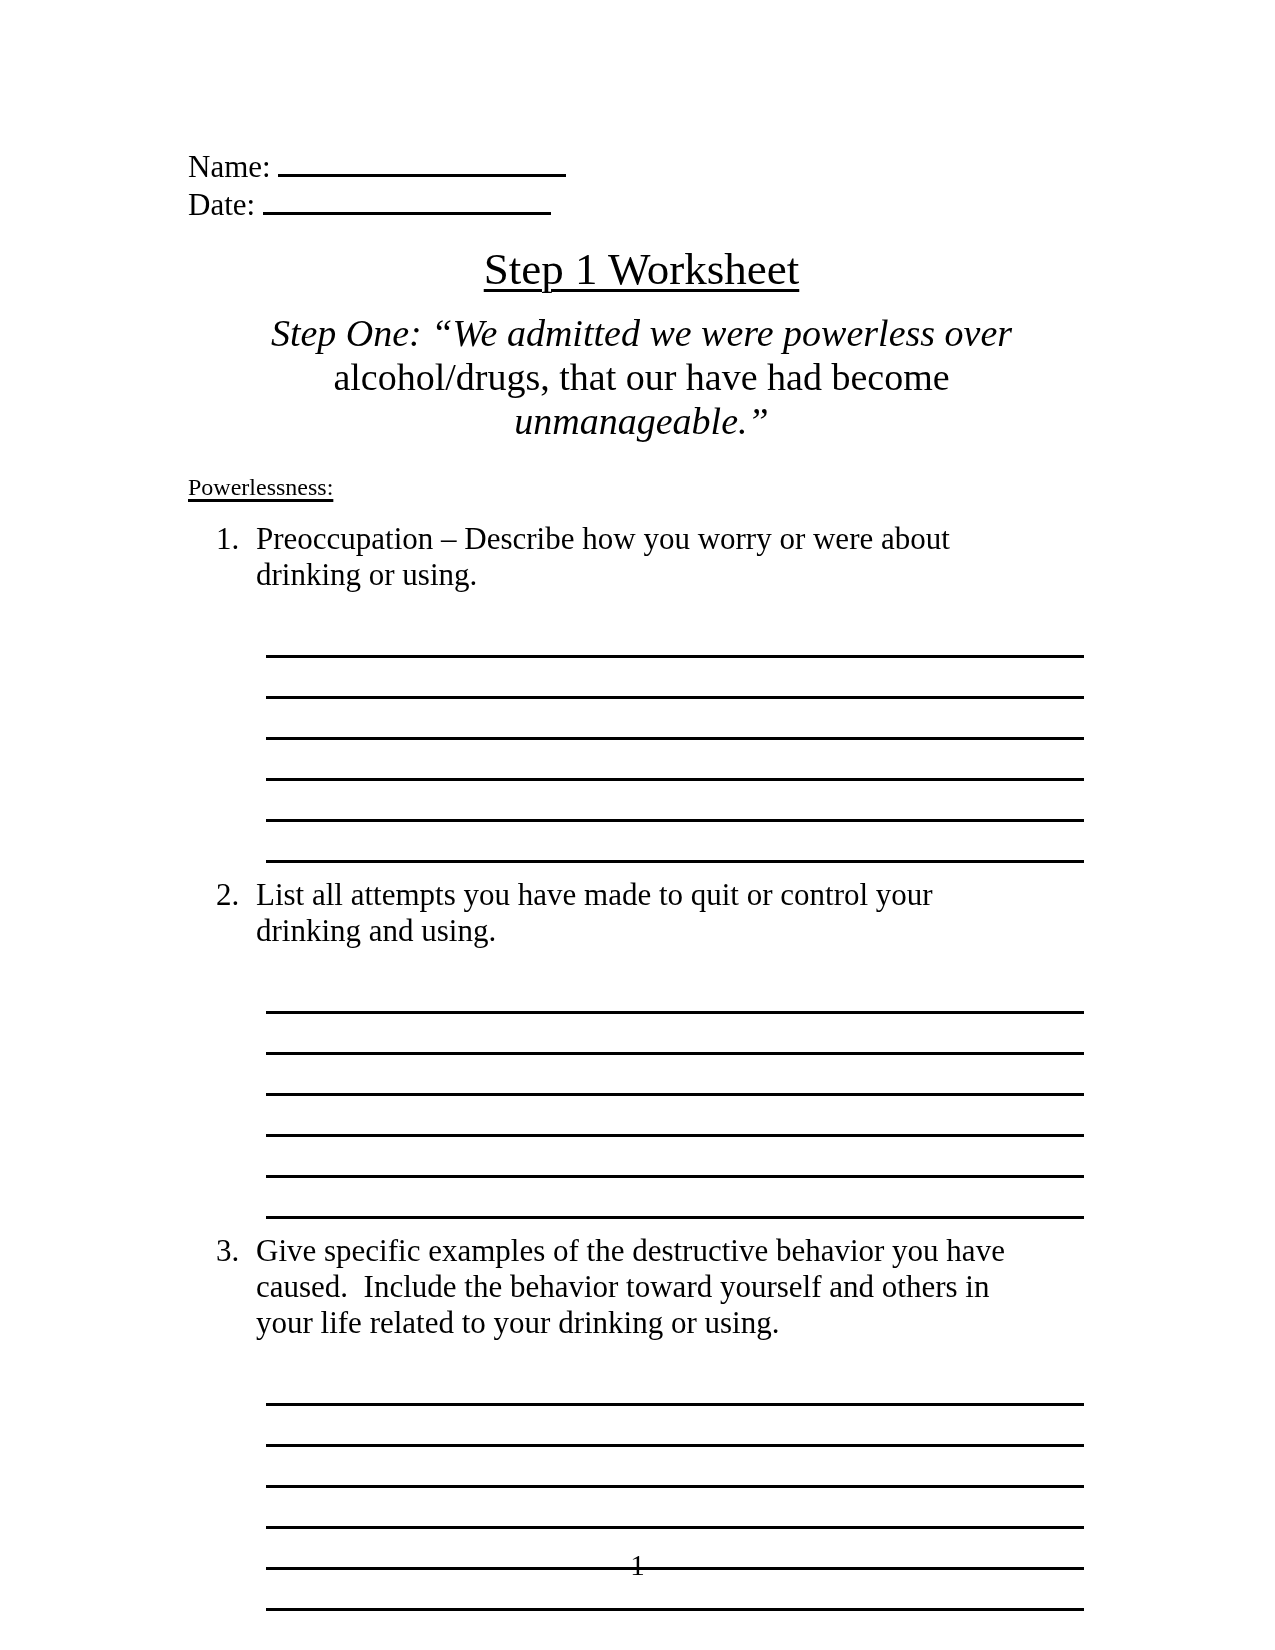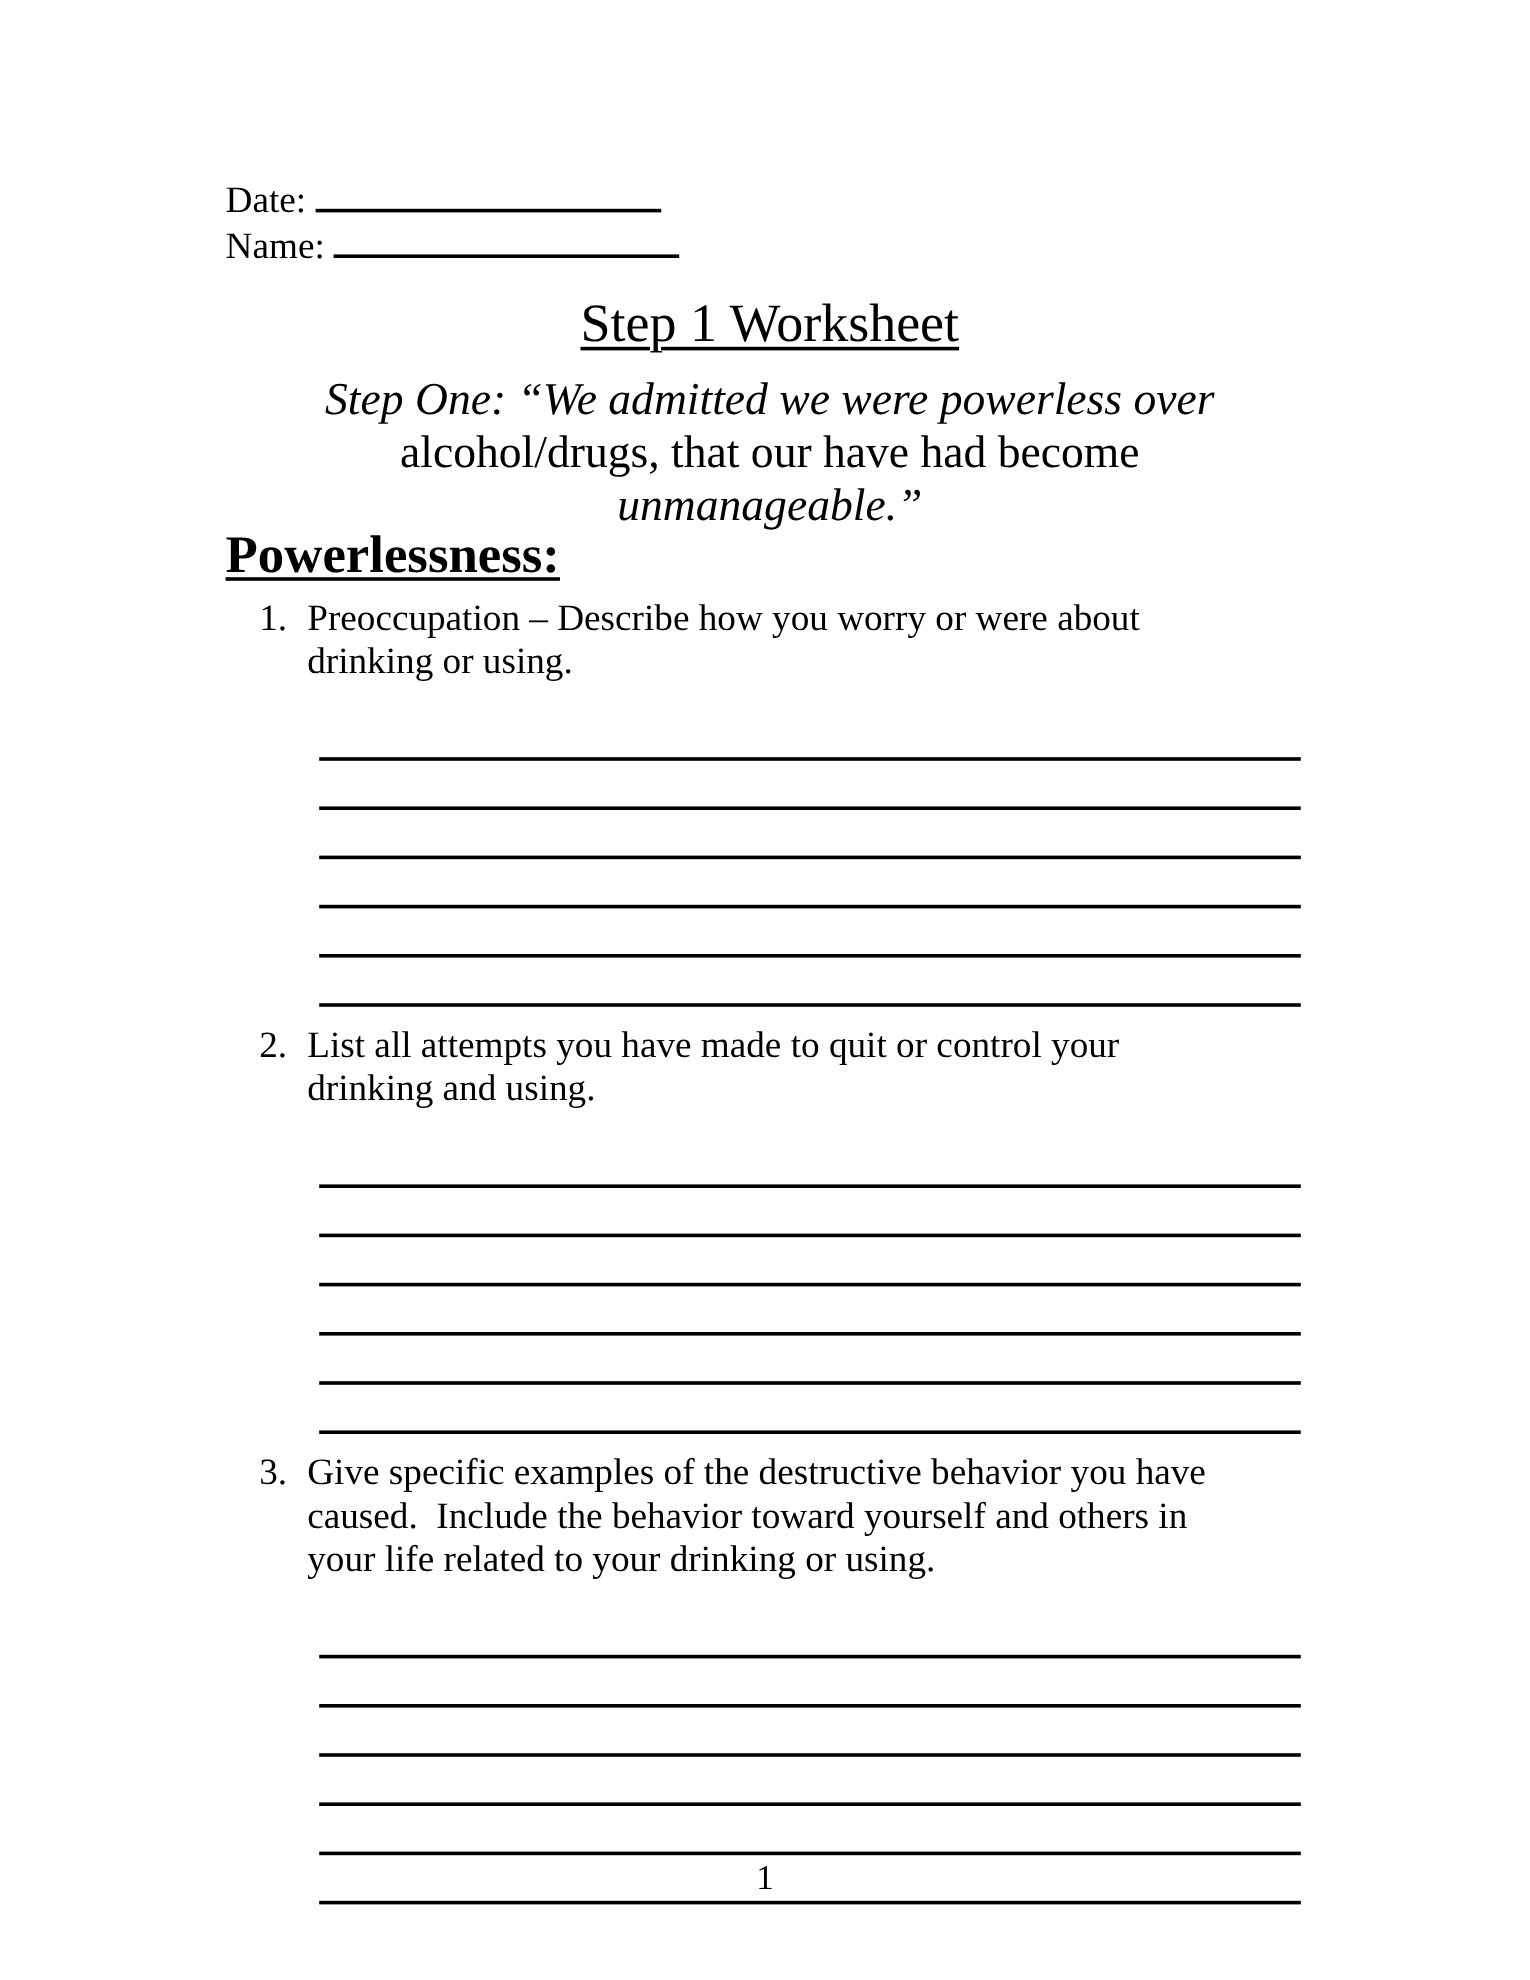--- a/index.html
+++ b/index.html
@@ -37,27 +37,27 @@
     margin-top:19px;
   }
   .quote{
     text-align:center;
     font-size:38px;
     line-height:44px;
     margin-top:16px;
   }
   .quote .it{font-style:italic;}
   .section-heading{
-    font-size:44px;
+    font-size:24px;
     line-height:40px;
-    font-weight:bold;
+    font-weight:normal;
     text-decoration:underline;
     text-decoration-thickness:3px;
     text-underline-offset:4px;
-    margin-top:0;
+    margin-top:24px;
   }
   .questions{margin-top:4px;}
   .question{margin-top:14px;}
   .q-head{
     display:flex;
     font-size:31px;
     line-height:36px;
   }
   .q-num{
     width:40px;
@@ -85,26 +85,26 @@
     font-size:29px;
   }
 </style>
 </head>
 <body>
 
 <div class="page">
   <div class="content">
 
     <div class="id-row">
-      <span>Date:</span>
+      <span>Name:</span>
       <span class="blank-rule"></span>
     </div>
 
     <div class="id-row">
-      <span>Name:</span>
+      <span>Date:</span>
       <span class="blank-rule"></span>
     </div>
 
     <div class="doc-title">Step 1 Worksheet</div>
 
     <div class="quote">
       <div class="it">Step One: “We admitted we were powerless over</div>
       <div>alcohol/drugs, that our have had become</div>
       <div class="it">unmanageable.”</div>
     </div>

